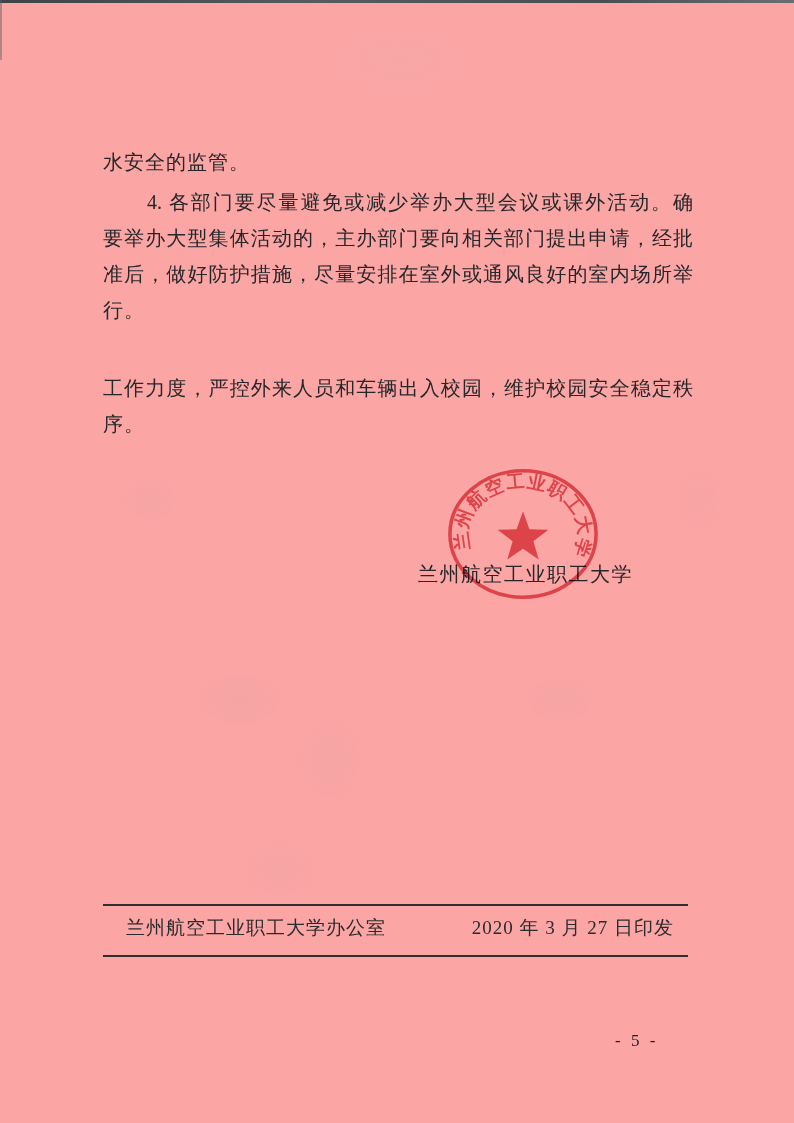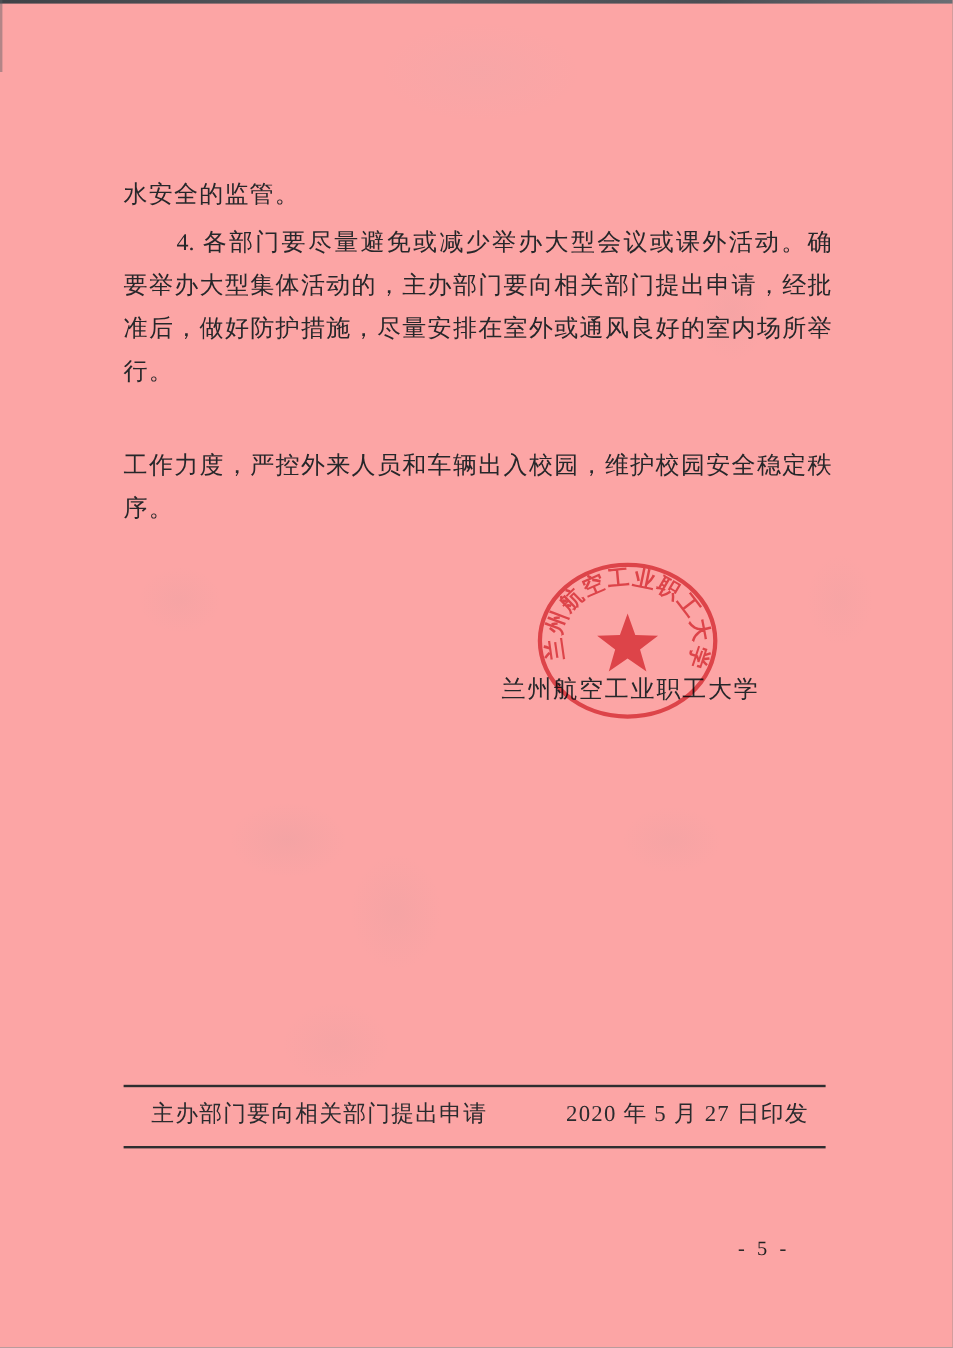--- a/index.html
+++ b/index.html
@@ -89,19 +89,19 @@
       <path id="sealArc" d="M 27.4 86.1 A 56 47 0 1 1 132.6 86.1" fill="none"></path>
     </defs>
     <ellipse cx="80" cy="70" rx="74" ry="64" fill="none" stroke-width="3.6" stroke="#dc535d"></ellipse>
     <polygon points="80,47 86.5,65.1 105.7,65.7 90.5,77.4 95.9,95.8 80,85 64.1,95.8 69.5,77.4 54.3,65.7 73.5,65.1" fill="#dc535d"></polygon>
     <text font-size="18.5" letter-spacing="1.5" fill="#dc535d">
       <textPath href="#sealArc" startOffset="1">兰州航空工业职工大学</textPath>
     </text>
   </svg>
 
   <div class="rule" style="top:904px;"></div>
-  <div class="footer-text" style="left:126px;top:915px;">主办部门要向相关部门提出申请</div>
-  <div class="footer-text" style="right:120px;top:915px;">2020 年 5 月 27 日印发</div>
+  <div class="footer-text" style="left:126px;top:915px;">兰州航空工业职工大学办公室</div>
+  <div class="footer-text" style="right:120px;top:915px;">2020 年 3 月 27 日印发</div>
   <div class="rule" style="top:955px;"></div>
 
   <div class="pagenum">- 5 -</div>
 
 </div>
 
 </body></html>

